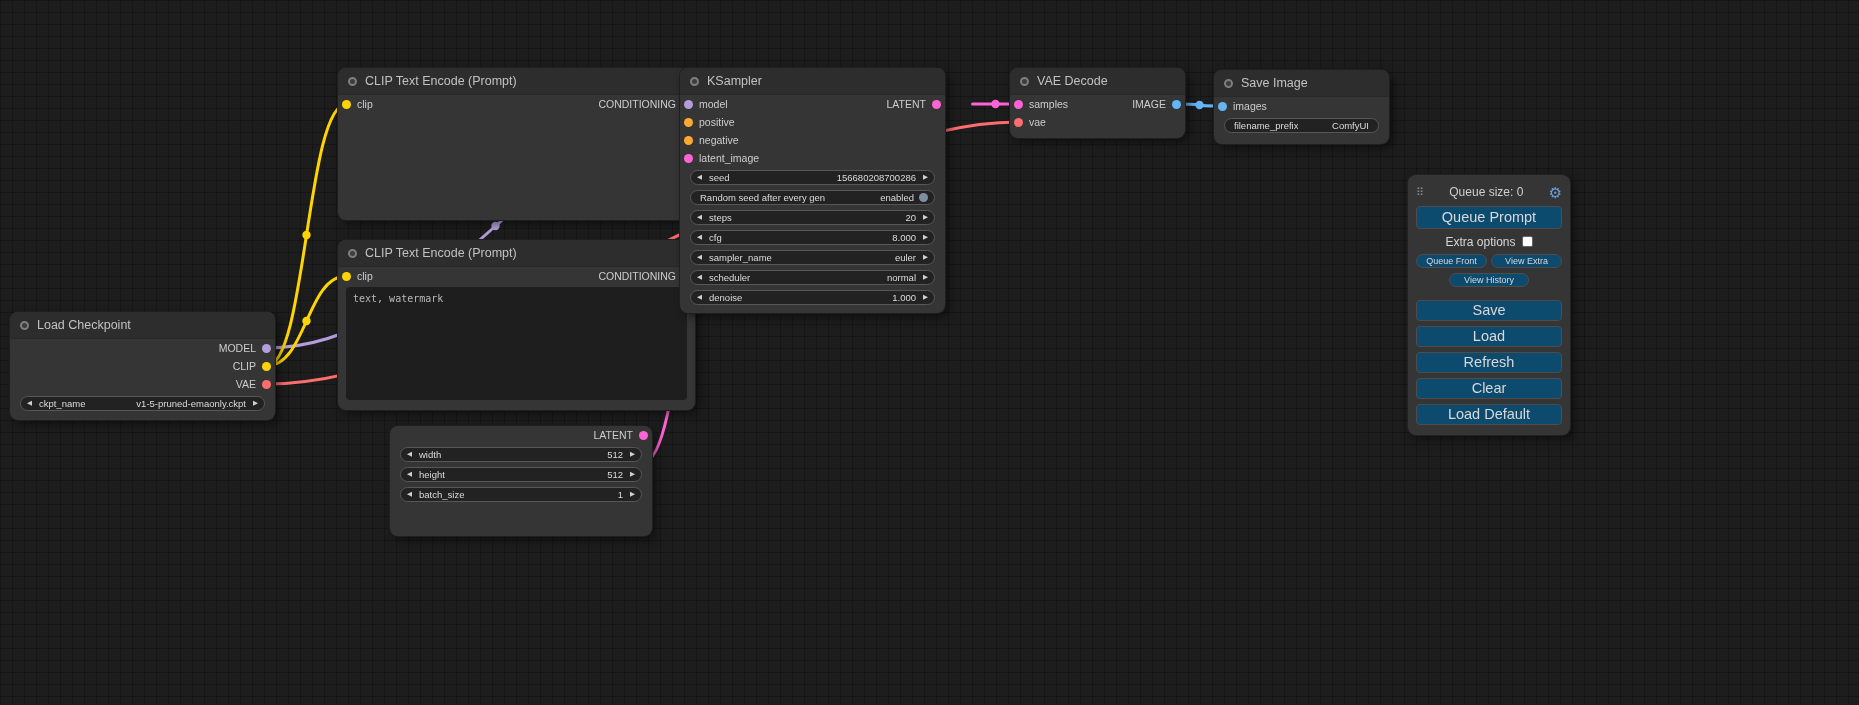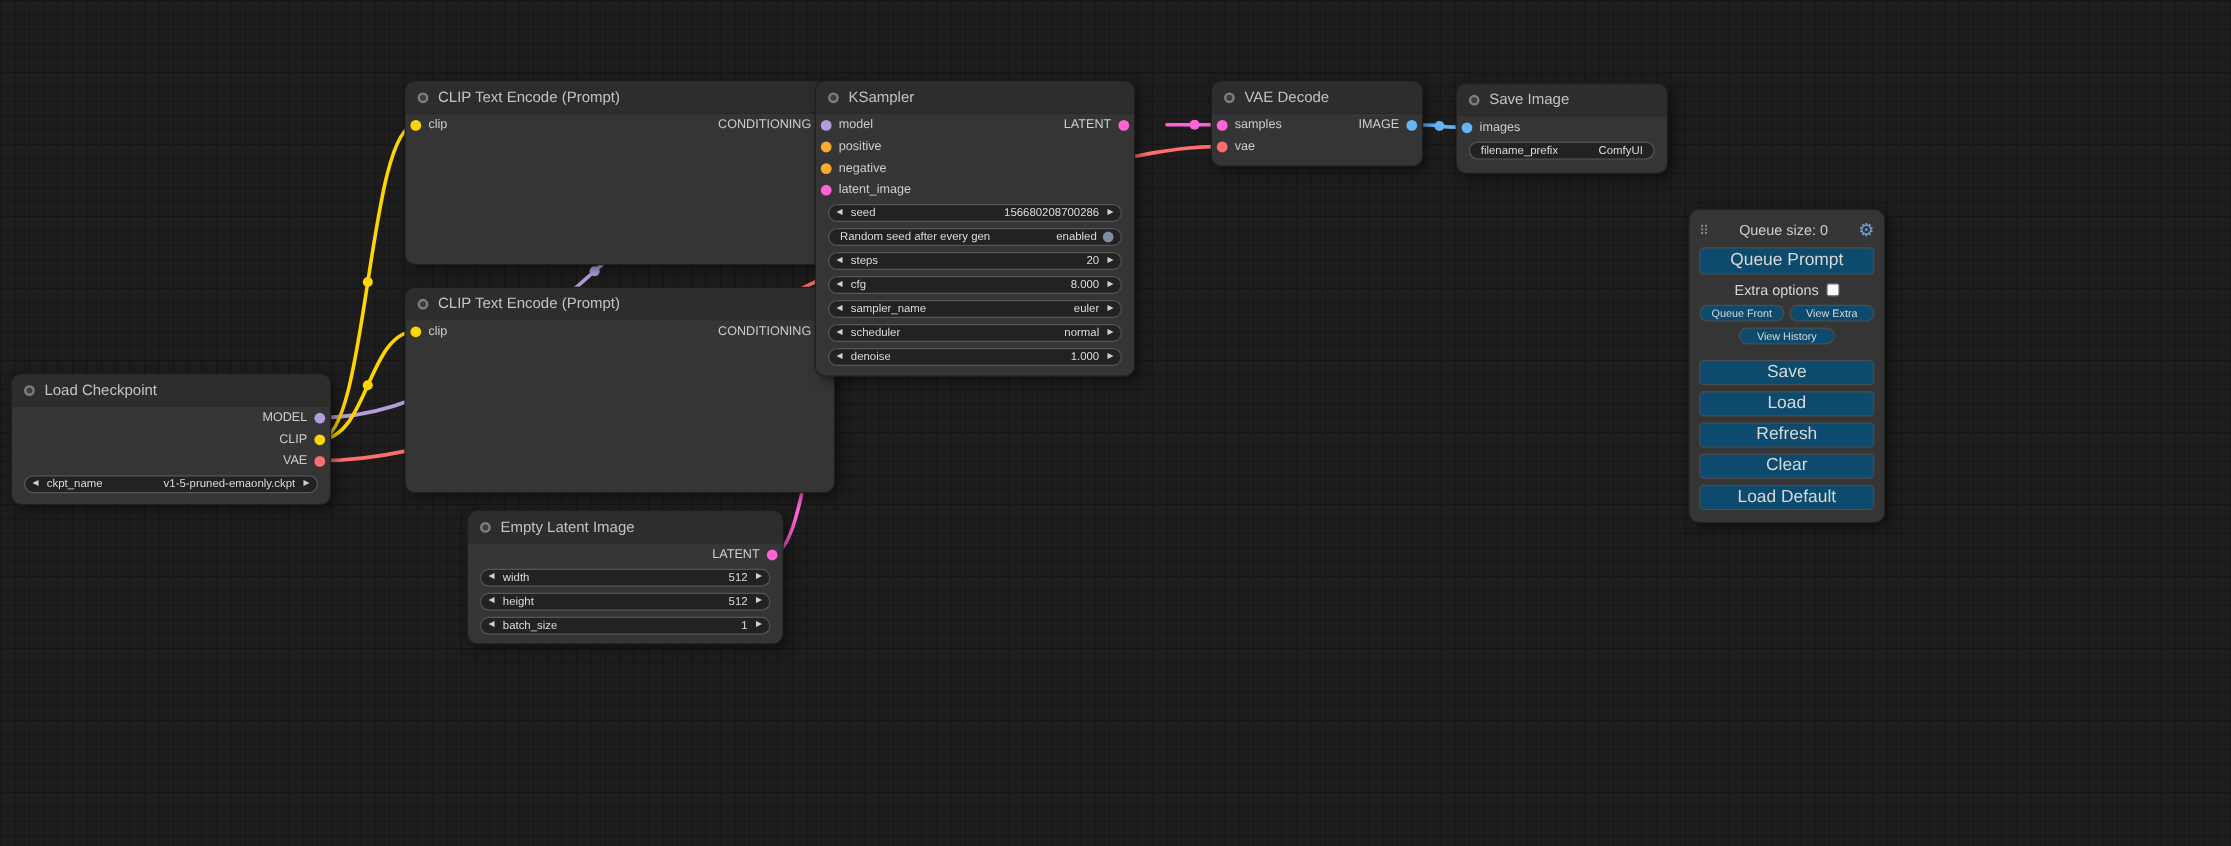--- a/index.html
+++ b/index.html
@@ -165,27 +165,24 @@
     <div class="slot-row both">
       <span class="in-group">
         <span class="dot" style="background: rgb(255, 213, 0);"></span>
         <span>clip</span>
       </span>
       <span class="out-group">
         <span>CONDITIONING</span>
         <span class="dot" style="background: rgb(255, 169, 49);"></span>
       </span>
     </div>
+    <div class="prompt-text">text, watermark</div>
   </div>
 
   <div class="node" style="left:390px;top:426px;width:262px;height:110px;">
-    <div class="node-title">
-      <span class="collapse-dot"></span>
-      <span>Empty Latent Image</span>
-    </div>
     <div class="slot-row out">
       <span>LATENT</span>
       <span class="dot" style="background: rgb(255, 99, 213);"></span>
     </div>
     <div class="widgets">
       <div class="widget">
         <span class="arrow">◀</span>
         <span class="w-label">width</span>
         <span class="w-value">512</span>
         <span class="arrow">▶</span>

